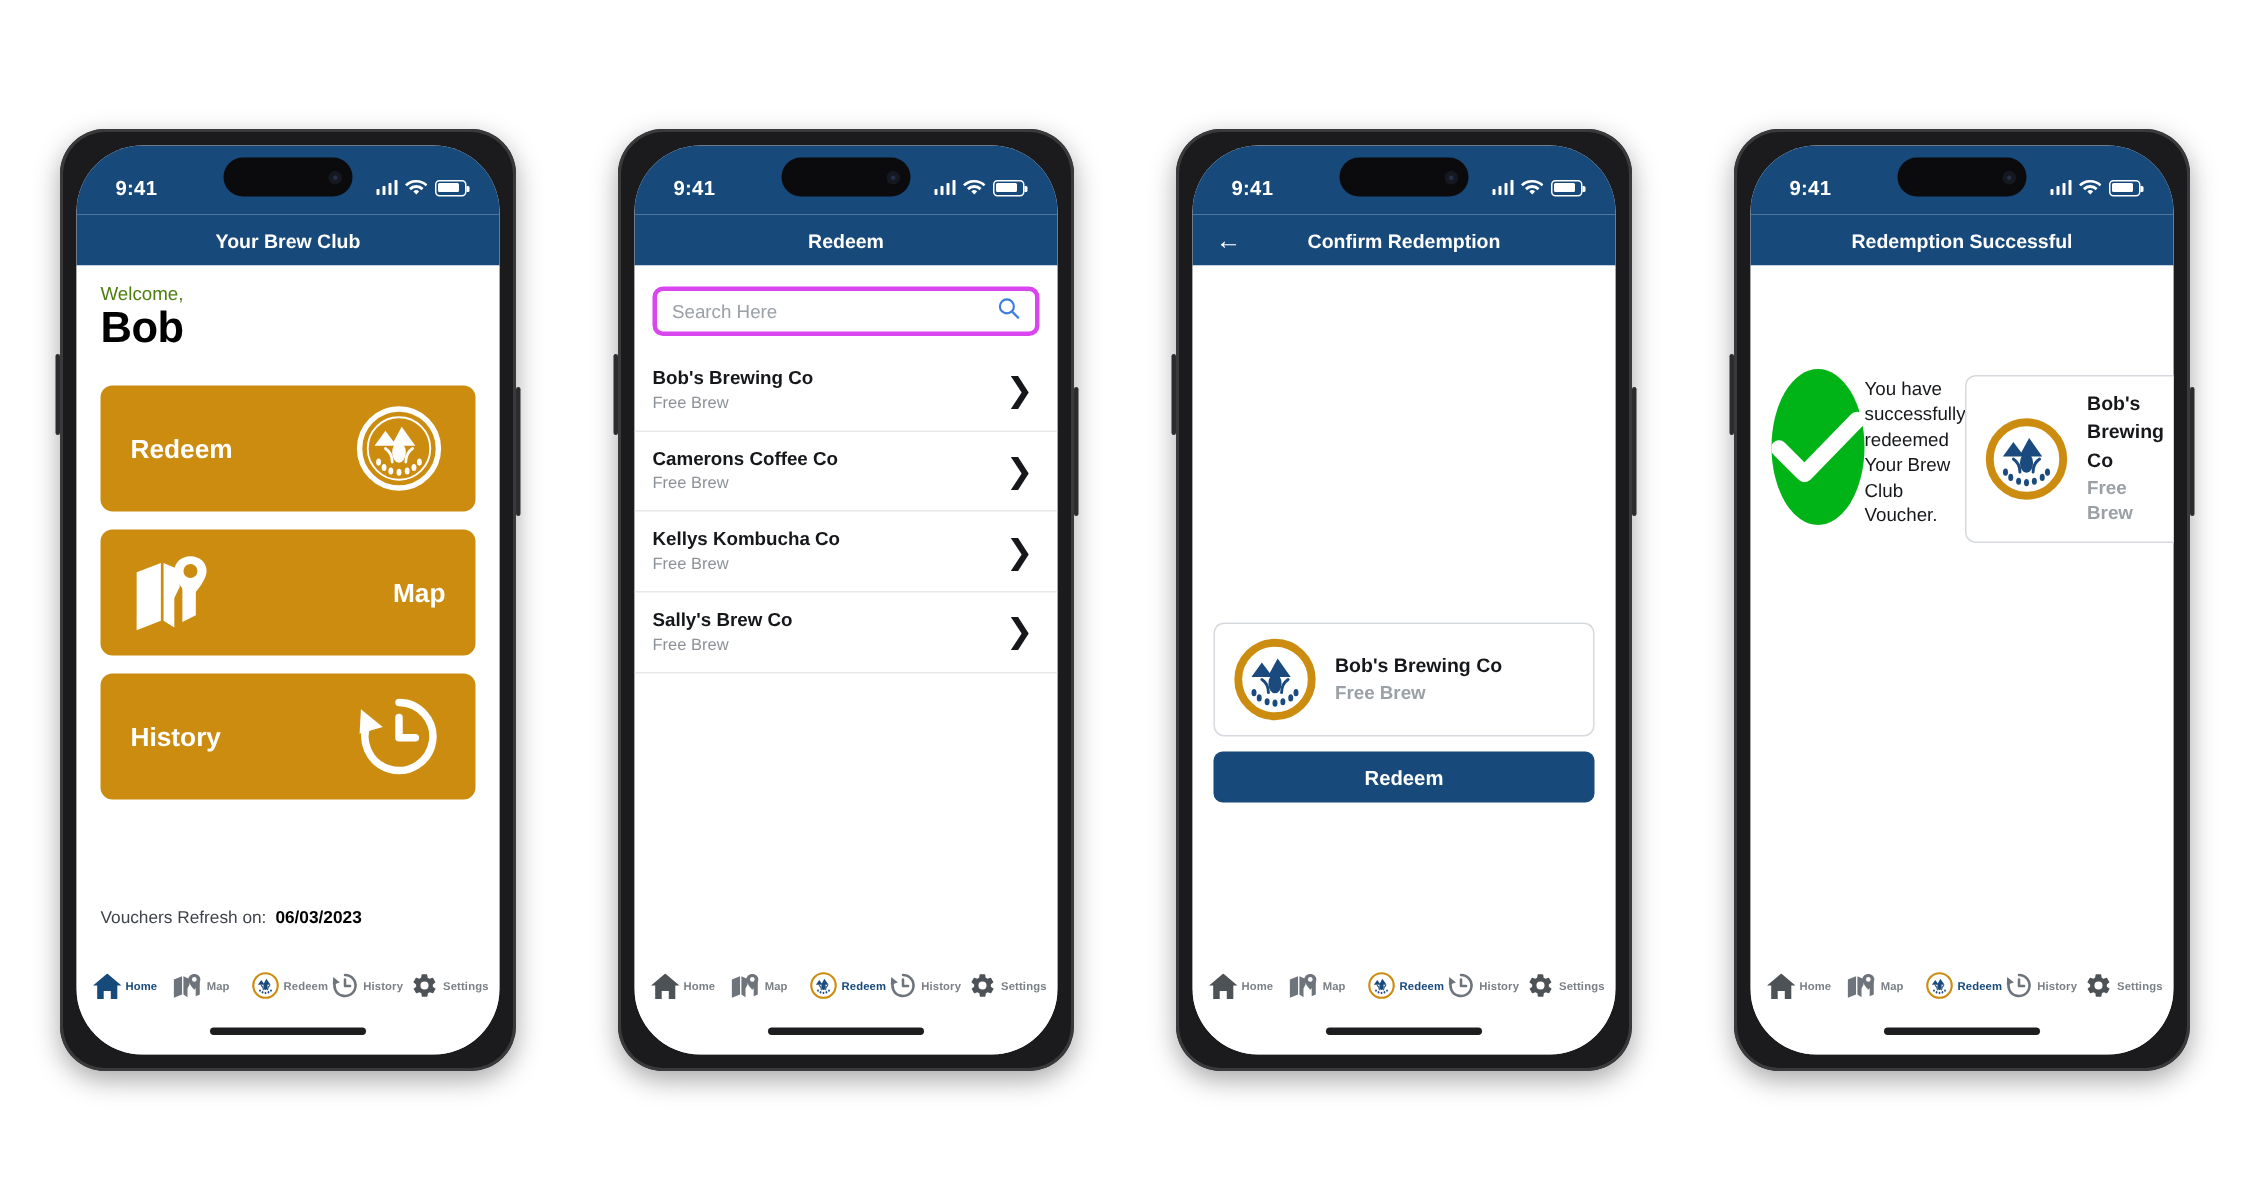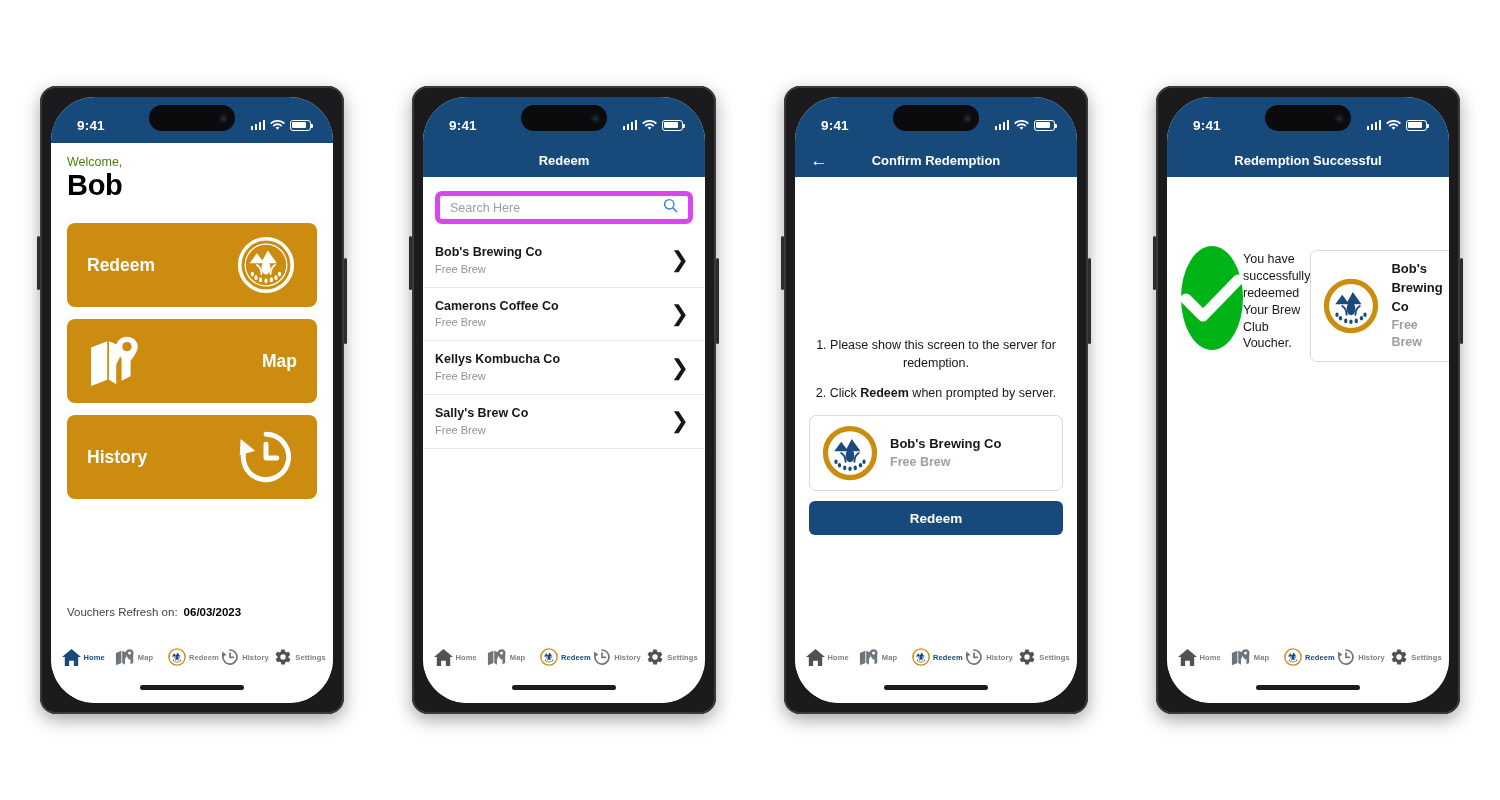--- a/index.html
+++ b/index.html
@@ -10,21 +10,21 @@
     overflow: hidden;
     position: relative;
   }
   .stage { position: absolute; inset: 0; display: flex; align-items: center; justify-content: center; gap: 68px; }
 
   
   .phone {
     position: relative;
     width: 304px; height: 628px;
     background: #1b1b1d;
-    border-radius: 16px;
+    border-radius: 30px;
     padding: 11px;
     box-shadow: 0 0 0 2px #3a3a3d inset, 0 6px 18px rgba(0,0,0,.35);
     flex: 0 0 auto;
   }
   .phone::before, .phone::after {
     content: ""; position: absolute; background: #2c2c2e; border-radius: 2px;
   }
   .phone::before { left: -3px; top: 150px; width: 3px; height: 54px; }
   .phone::after  { right: -3px; top: 172px; width: 3px; height: 86px; }
   .screen {
@@ -98,21 +98,21 @@
   .bigbtn.rev { flex-direction: row-reverse; }
   .bigbtn .bicon { width: 62px; height: 62px; display: flex; align-items: center; justify-content: center; }
   .voucher-info { margin-top: auto; padding: 0 16px 8px; }
   .vrow { display: flex; gap: 6px; font-size: 11.5px; line-height: 1.85; }
   .vrow .vk { color: #3e434a; }
   .vrow .vv { color: #000; font-weight: 700; }
 
   
   .search-wrap { padding: 14px 12px 10px; }
   .search-box {
-    height: 33px; border: 5px solid #d946ef; border-radius: 7px;
+    height: 33px; border: 3px solid #d946ef; border-radius: 7px;
     display: flex; align-items: center; padding: 0 10px; gap: 6px; background: #fff;
   }
   .search-box .sph { flex: 1; font-size: 12.5px; color: #9aa0a6; }
   .biz-list { display: flex; flex-direction: column; }
   .biz-row {
     display: flex; align-items: center; justify-content: space-between;
     padding: 9px 12px 9px 12px; border-bottom: 1px solid #e6e8ea;
   }
   .biz-row .bname { font-size: 12.5px; font-weight: 700; color: #15171a; line-height: 1.5; }
   .biz-row .bsub  { font-size: 11px; color: #8d9298; line-height: 1.45; }
@@ -163,20 +163,23 @@
               <i></i>
               <i></i>
             </span>
           <svg width="15" height="11" viewBox="0 0 16 12">
               <path d="M8 10.6 5.9 8.3a3 3 0 0 1 4.2 0L8 10.6Zm0-4.8a5.4 5.4 0 0 0-3.9 1.6L2.7 5.9a7.4 7.4 0 0 1 10.6 0l-1.4 1.5A5.4 5.4 0 0 0 8 5.8Zm0-3.9c-2.6 0-5 1-6.8 2.7L-.2 3.2A11.3 11.3 0 0 1 8 0c3.2 0 6.1 1.2 8.2 3.2l-1.4 1.4A9.4 9.4 0 0 0 8 1.9Z" fill="#fff"></path>
             </svg>
           <span class="batt">
               <span></span>
             </span>
         </div>
+      </div>
+      <div class="navbar">
+        <span>Your Brew Club</span>
       </div>
       <div class="content">
         <div class="welcome">
           <div class="w1">Welcome,</div>
           <div class="w2">Bob</div>
         </div>
         <div class="bigbtns">
 
           <div class="bigbtn">
             <span>Redeem</span>
@@ -449,24 +452,20 @@
               <span></span>
             </span>
         </div>
       </div>
       <div class="navbar">
         <span class="nav-back">←</span>
         <span>Confirm Redemption</span>
       </div>
       <div class="content">
         <div class="confirm-mid">
-          <div class="steps">
-            <p>1. Please show this screen to the server for redemption.</p>
-            <p><span>2. Click </span><b>Redeem</b><span> when prompted by server.</span></p>
-          </div>
           <div class="merch-card">
             <span class="mlogo">
               <svg width="56" height="56" viewBox="0 0 64 64">
                 <circle cx="32" cy="32" r="28" fill="none" stroke="#cc8c10" stroke-width="6"></circle>
                 <path d="M14 30 L22 19 L28 27 L34 16 L44 30 Z" fill="#1b4a7e"></path>
                 <ellipse cx="32" cy="35" rx="5" ry="7.5" fill="#1b4a7e"></ellipse>
                 <path d="M22 32c3 2 5 6 5 10M42 32c-3 2-5 6-5 10" stroke="#1b4a7e" stroke-width="2.2" fill="none" stroke-linecap="round"></path>
                 <g fill="#1b4a7e">
                     <ellipse cx="16" cy="42" rx="1.9" ry="2.7"></ellipse>
                     <ellipse cx="20" cy="46" rx="1.9" ry="2.7"></ellipse>

